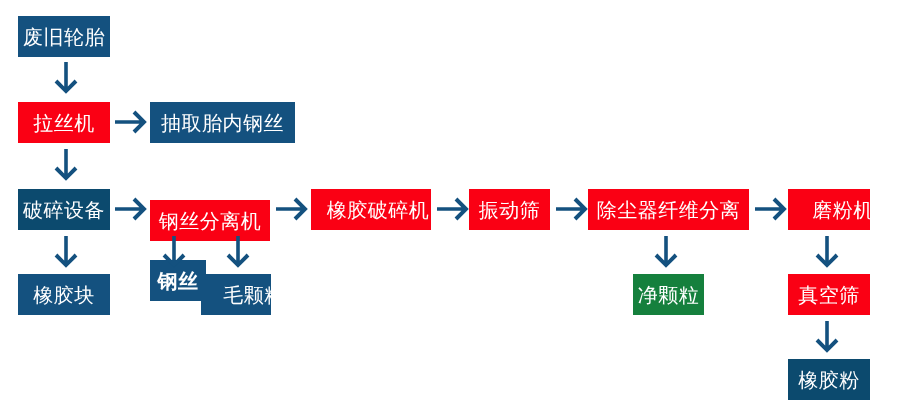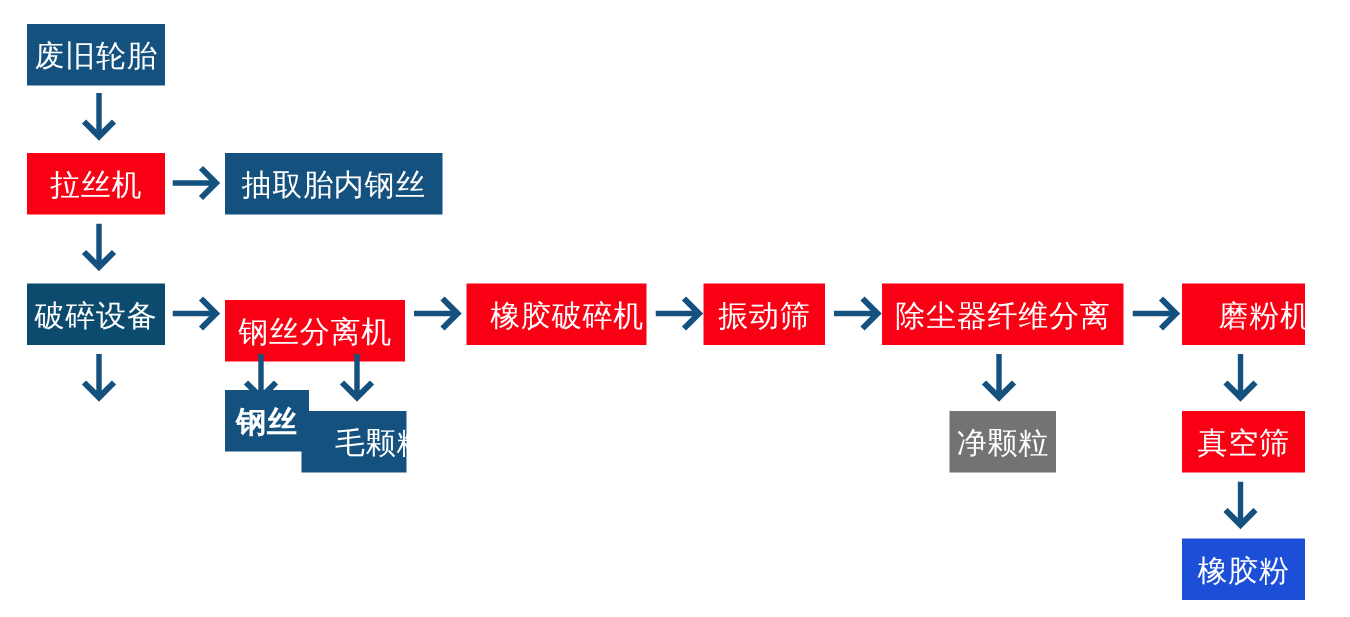--- a/index.html
+++ b/index.html
@@ -54,48 +54,51 @@
     </div>
     <div class="node red" style="left: 18px; top: 102px; width: 92px; height: 41px; background: rgb(250, 0, 20);">
       <span>拉丝机</span>
     </div>
     <div class="node blue" style="left: 150px; top: 102px; width: 145px; height: 41px; background: rgb(20, 81, 127);">
       <span>抽取胎内钢丝</span>
     </div>
     <div class="node red" style="left: 18px; top: 189px; width: 92px; height: 41px; background: #0c4a6e;">
       <span>破碎设备</span>
     </div>
+    <div class="node blue" style="left: 18px; top: 274px; width: 92px; height: 41px; background: rgb(20, 81, 127);">
+      <span>橡胶块</span>
+    </div>
     <div class="node red" style="left: 150px; top: 189px; width: 120px; height: 41px; background: rgb(250, 0, 20); margin-top: 11px;">
       <span>钢丝分离机</span>
     </div>
     <div class="node blue" style="left: 150px; top: 260px; width: 56px; height: 41px; background: rgb(20, 81, 127); font-weight: bold;">
       <span>钢丝</span>
     </div>
     <div class="node blue" style="left: 201px; top: 274px; width: 70px; height: 41px; background: rgb(20, 81, 127); padding-left: 36px;">
       <span>毛颗粒</span>
     </div>
     <div class="node red" style="left: 311px; top: 189px; width: 120px; height: 41px; background: rgb(250, 0, 20); padding-left: 14px;">
       <span>橡胶破碎机</span>
     </div>
     <div class="node red" style="left: 469px; top: 189px; width: 81px; height: 41px; background: rgb(250, 0, 20);">
       <span>振动筛</span>
     </div>
     <div class="node red" style="left: 588px; top: 189px; width: 161px; height: 41px; background: rgb(250, 0, 20);">
       <span>除尘器纤维分离</span>
     </div>
-    <div class="node blue" style="left: 633px; top: 274px; width: 71px; height: 41px; background: #737373;">
+    <div class="node blue" style="left: 633px; top: 274px; width: 71px; height: 41px; background: #15803d;">
       <span>净颗粒</span>
     </div>
     <div class="node red" style="left: 788px; top: 189px; width: 82px; height: 41px; background: rgb(250, 0, 20); padding-left: 28px;">
       <span>磨粉机</span>
     </div>
     <div class="node red" style="left: 788px; top: 274px; width: 82px; height: 41px; background: rgb(250, 0, 20);">
       <span>真空筛</span>
     </div>
-    <div class="node blue" style="left: 788px; top: 359px; width: 82px; height: 41px; background: #1d4ed8;">
+    <div class="node blue" style="left: 788px; top: 359px; width: 82px; height: 41px; background: #0c4a6e;">
       <span>橡胶粉</span>
     </div>
     <div class="arrow" style="left: 52px; top: 62px;">
       <svg width="28" height="36" viewBox="0 0 28 36" aria-hidden="true">
         <path d="M12.2 0 H15.8 V24.4 L22.6 17.6 L25.4 20.4 L14 31.8 L2.6 20.4 L5.4 17.6 L12.2 24.4 Z" fill="#14517f"></path>
       </svg>
     </div>
     <div class="arrow" style="left: 115px; top: 108px;">
       <svg width="36" height="28" viewBox="0 0 36 28" aria-hidden="true">
         <path d="M0 12.2 H24.4 L17.6 5.4 L20.4 2.6 L31.8 14 L20.4 25.4 L17.6 22.6 L24.4 15.8 H0 Z" fill="#14517f"></path>

